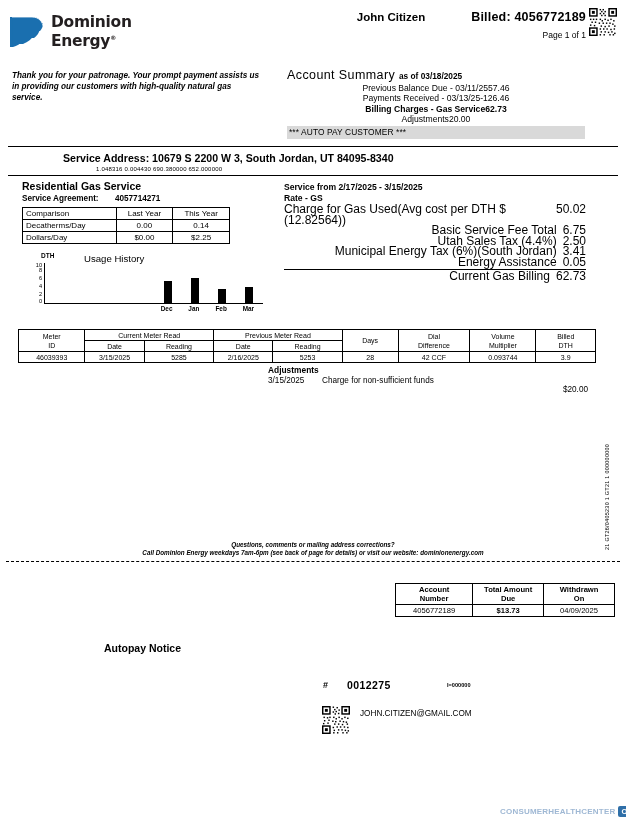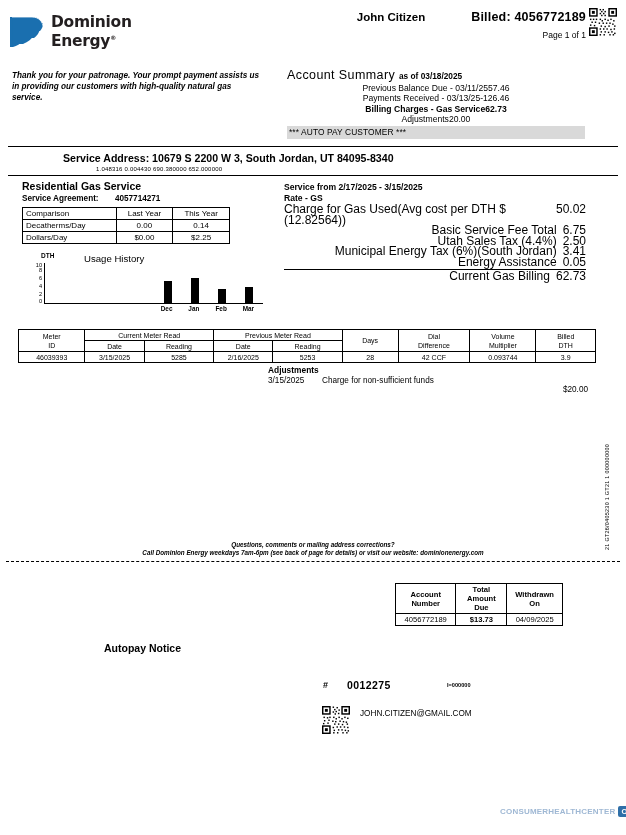--- a/index.html
+++ b/index.html
@@ -324,21 +324,21 @@
     position: absolute;
     left: 6px; top: 561px;
     width: 614px;
     border-top: 1px dashed #000;
   }
 
   
   table.stub {
     position: absolute;
     left: 395px; top: 583px;
-    width: 168px;
+    width: 220px;
     border-collapse: collapse;
     font-size: 7.6px;
   }
   table.stub td, table.stub th {
     border: 1px solid #000;
     text-align: center;
     padding: 1px 2px;
     font-weight: normal;
   }
   table.stub th { font-weight: bold; line-height: 9px; font-size: 7.6px; }

